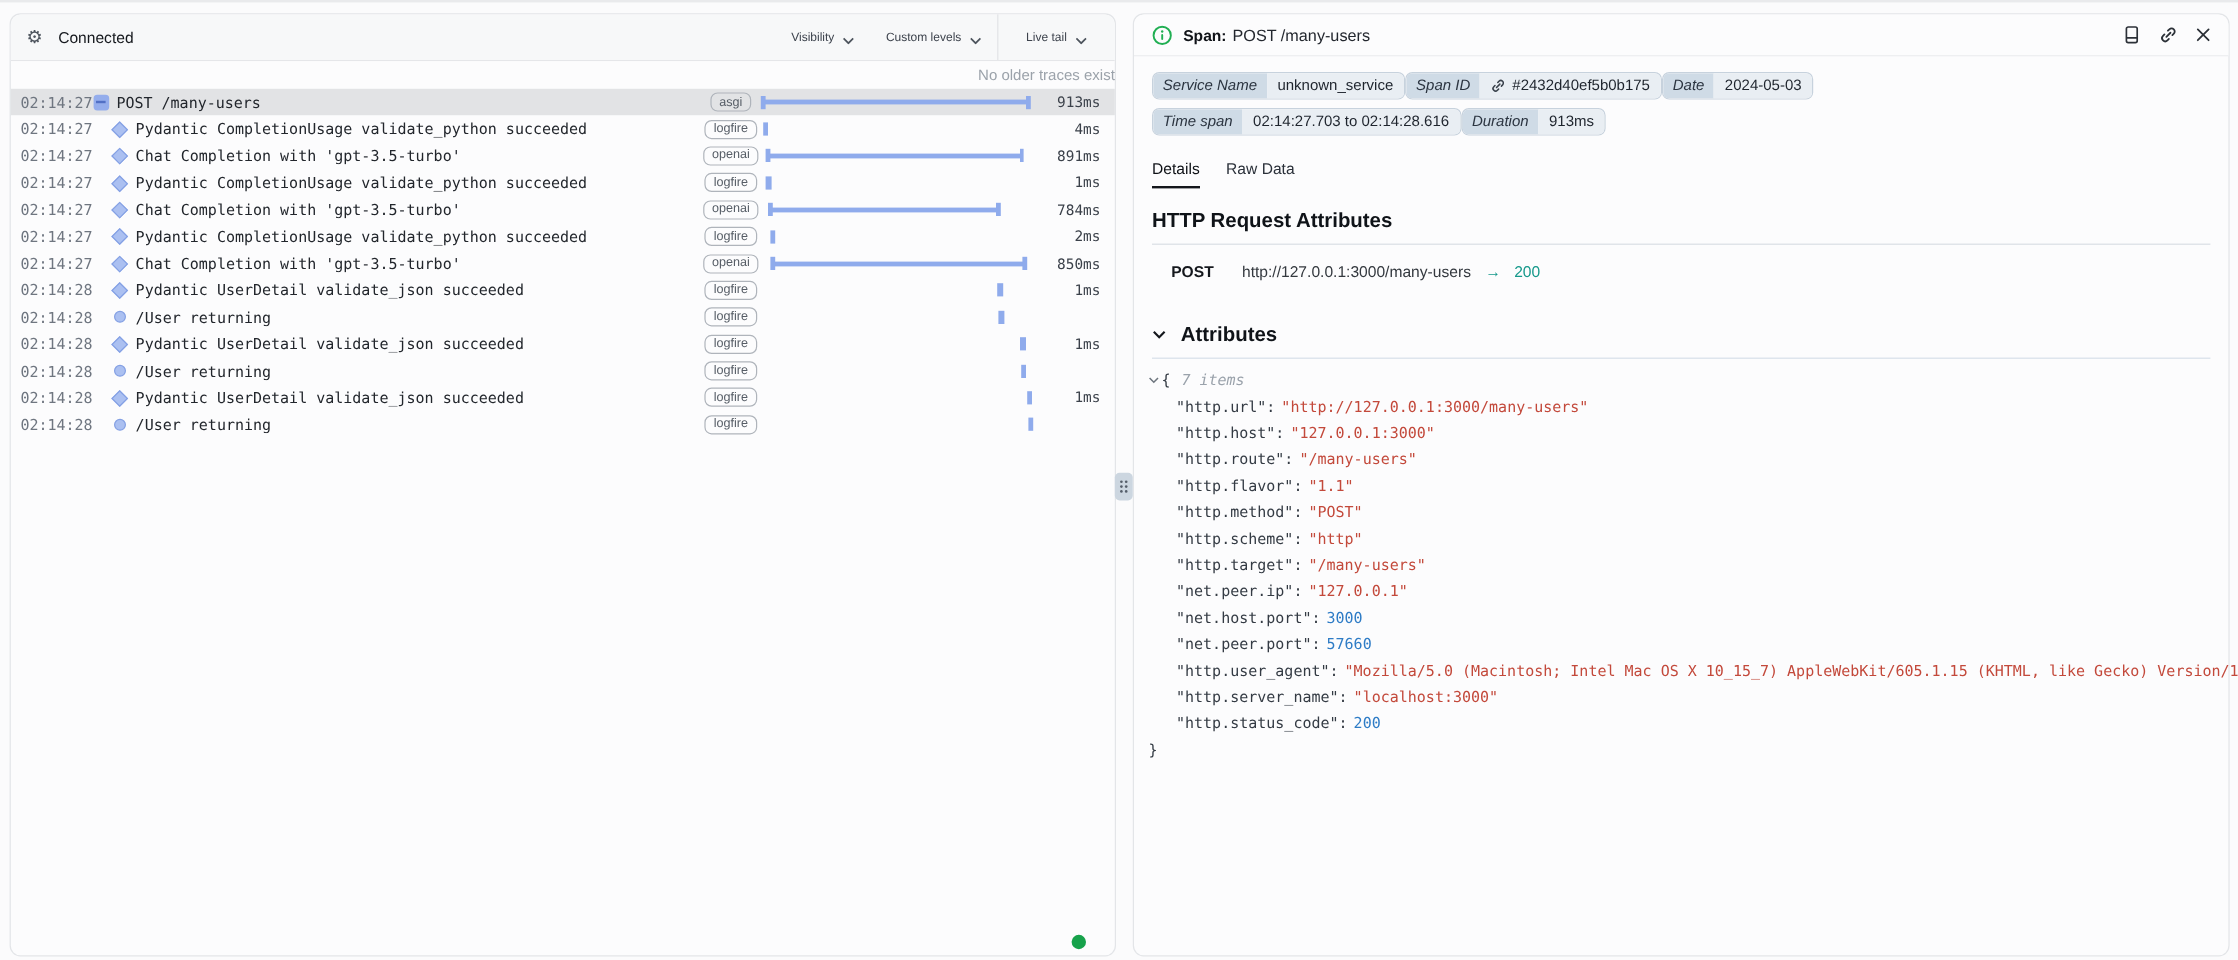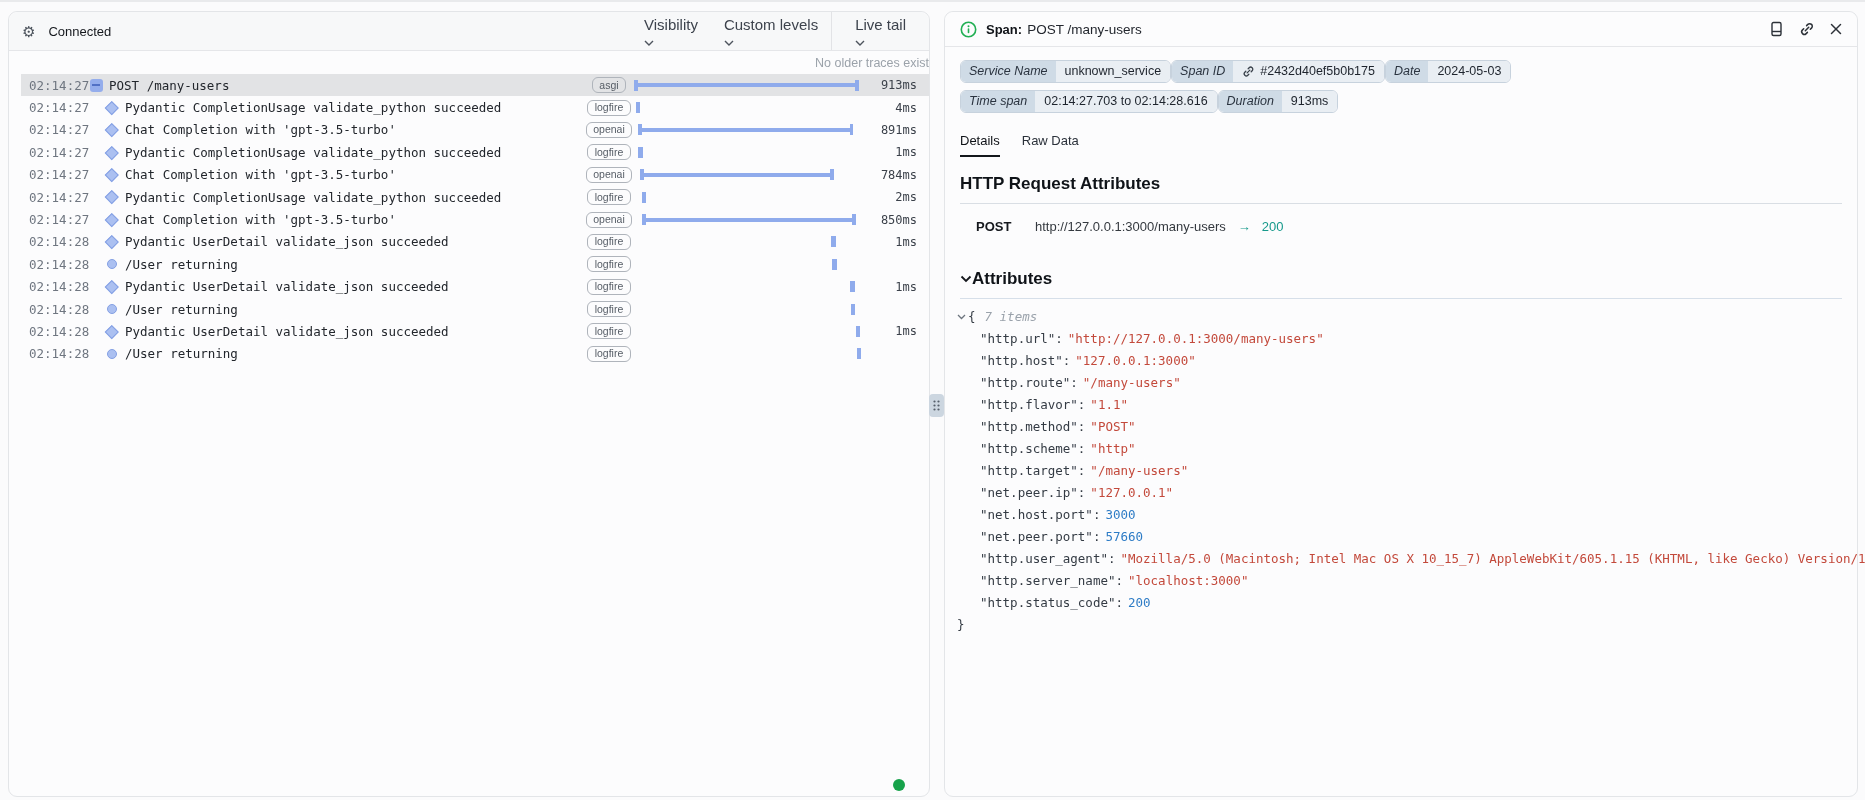--- a/index.html
+++ b/index.html
@@ -12,27 +12,27 @@
   .card{position:absolute;background:#fcfcfd;border:1px solid #e3e5e8;border-radius:9px;box-sizing:border-box;}
   #left-card{left:8px;top:9px;width:922px;height:786px;}
   #right-card{left:944px;top:9px;width:914px;height:786px;}
 
   
   .lp-header{height:38px;display:flex;align-items:center;background:#f7f8f9;
     border-bottom:1px solid #e5e6e9;border-radius:9px 9px 0 0;}
   .gear{margin-left:13px;font-size:15px;color:#4d545d;line-height:1;cursor:pointer;}
   .lp-status{margin-left:13px;font-size:13px;color:#15181d;}
   .lp-controls{margin-left:auto;display:flex;align-items:center;height:100%;}
-  .ctrl{display:flex;align-items:flex-start;gap:7px;font-size:15px;color:#3d434d;padding:0 13px;cursor:pointer;flex-direction:column;}
+  .ctrl{display:flex;align-items:flex-end;gap:7px;font-size:10px;color:#3d434d;padding:0 13px;cursor:pointer;}
   .live-wrap{border-left:1px solid #e2e3e6;height:100%;display:flex;align-items:center;padding:0 23px;cursor:pointer;}
   .chev svg{display:block;}
   .empty-notice{font-family:Liberation Sans, sans-serif;font-size:12.5px;color:#9ba2aa;
     text-align:right;padding:5px 0 3px;}
 
-  .trace-rows{margin-top:1px;margin-left:12px;}
+  .trace-rows{margin-top:1px;}
   .trace-row{display:flex;align-items:center;height:22.4px;padding:0 12px 0 8px;
     font-family:"DejaVu Sans Mono", monospace;font-size:12.5px;color:#22262c;cursor:pointer;}
   .trace-row[data-selected="true"]{background:#e2e3e5;}
   .t-time{width:58px;flex:none;color:#6f7680;}
   .t-icon{width:18px;height:100%;flex:none;display:flex;align-items:center;justify-content:center;}
   .trace-row[data-indent="1"] .t-icon{margin-left:16px;}
   .trace-row[data-indent="1"] .t-label{margin-right:-16px;}
   .t-icon i{display:block;}
   .t-icon[data-icon="collapse"] i{width:13px;height:13px;background:#94adec;border-radius:3px;position:relative;}
   .t-icon[data-icon="collapse"] i::after{content:'';position:absolute;left:2.5px;right:2.5px;top:5.5px;height:2.2px;background:#5170c5;}
@@ -78,21 +78,21 @@
   .sec-heading{font-size:17px;font-weight:bold;color:#0f1318;margin:17px 15px 9px;}
   .rp-hr{border:none;border-top:1px solid #d9dee4;margin:0 15px;}
   .rp-hr.blue{border-top-color:#d6dfe9;}
 
   .req-row{display:flex;align-items:center;margin:15px 15px 0 31px;font-size:13px;}
   .req-method{font-weight:bold;color:#15181d;width:59px;}
   .req-url{color:#34393f;}
   .req-arrow{color:#16998b;margin:0 11px 0 12px;font-size:13px;}
   .req-code{color:#16998b;}
 
-  .attr-heading{display:flex;align-items:center;gap:0;margin:35px 15px 9px;}
+  .attr-heading{display:flex;align-items:center;gap:12px;margin:35px 15px 9px;}
   .attr-heading .txt{font-size:17px;font-weight:bold;color:#0f1318;}
   .json{font-family:"DejaVu Sans Mono", monospace;font-size:12.5px;line-height:22px;margin:7px 15px 0 12px;color:#343b44;}
   .brace-line{display:flex;align-items:center;}
   .brace-line .chev{margin-right:2px;display:flex;}
   .items-count{font-style:italic;color:#9aa2ab;margin-left:9px;}
   .attr-line{padding-left:23px;white-space:nowrap;}
   .attr-line .k{color:#343b44;}
   .attr-line .v{margin-left:5px;}
   .attr-line .v[data-type="string"]{color:#c3493b;}
   .attr-line .v[data-type="number"]{color:#2e7cc6;}

